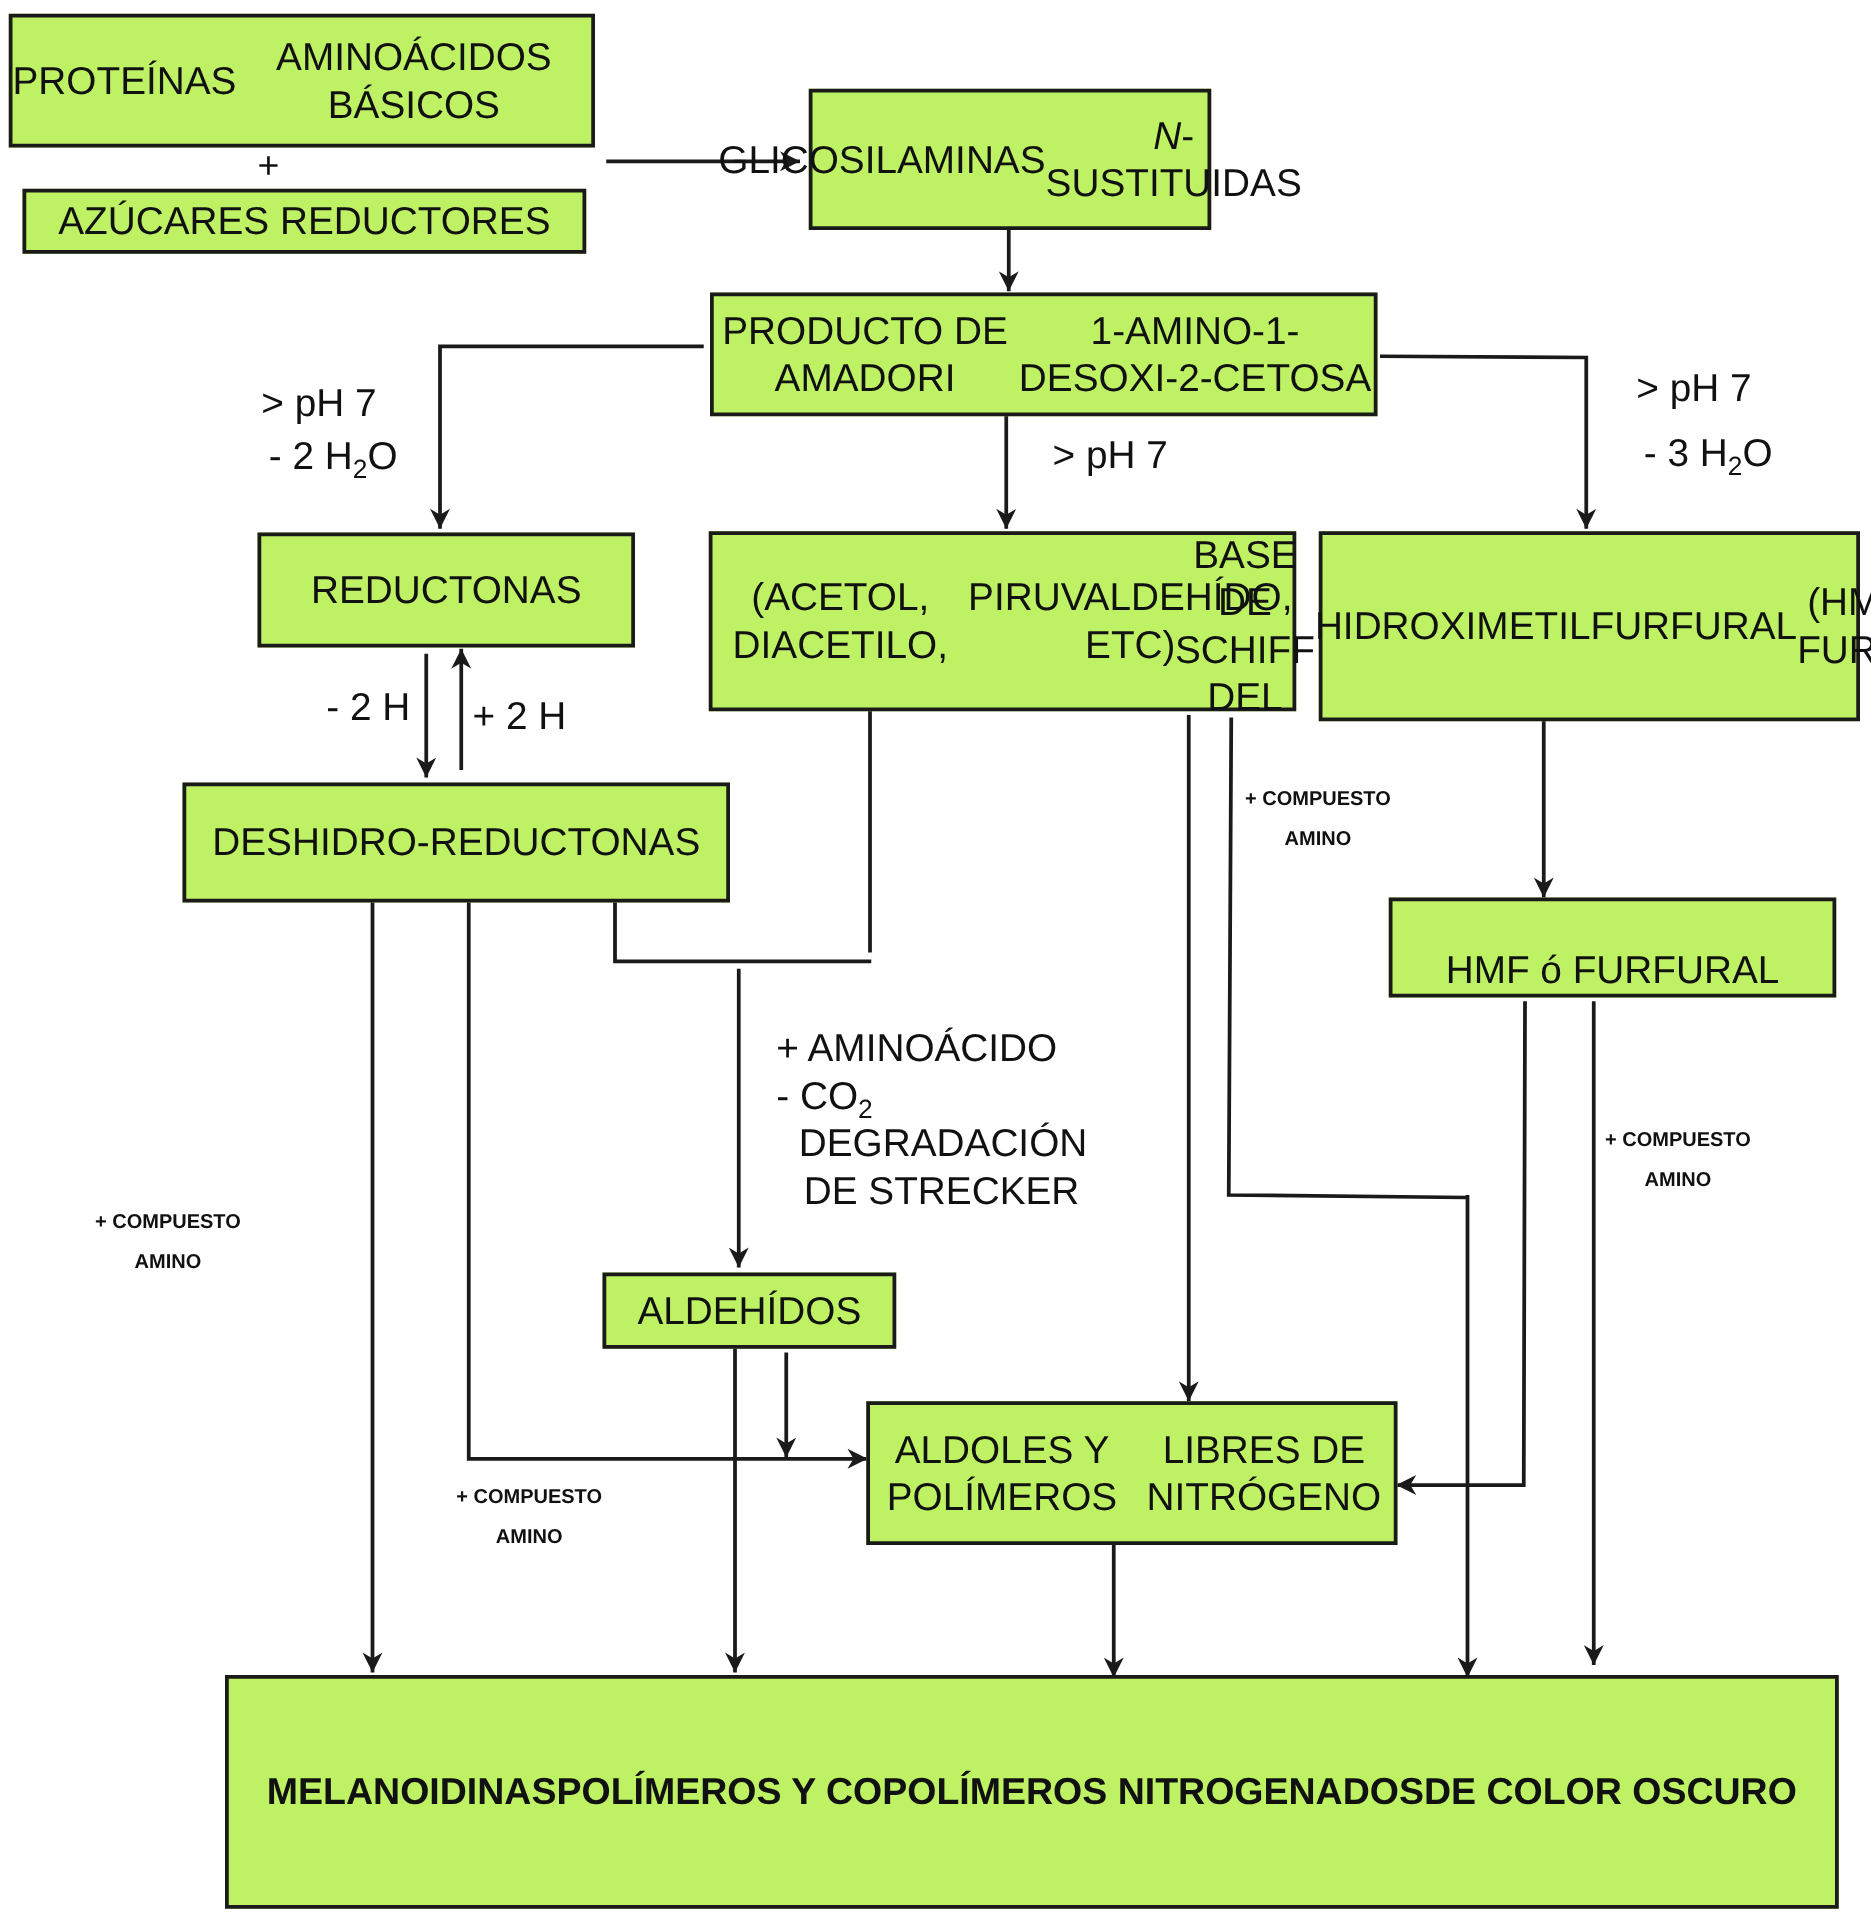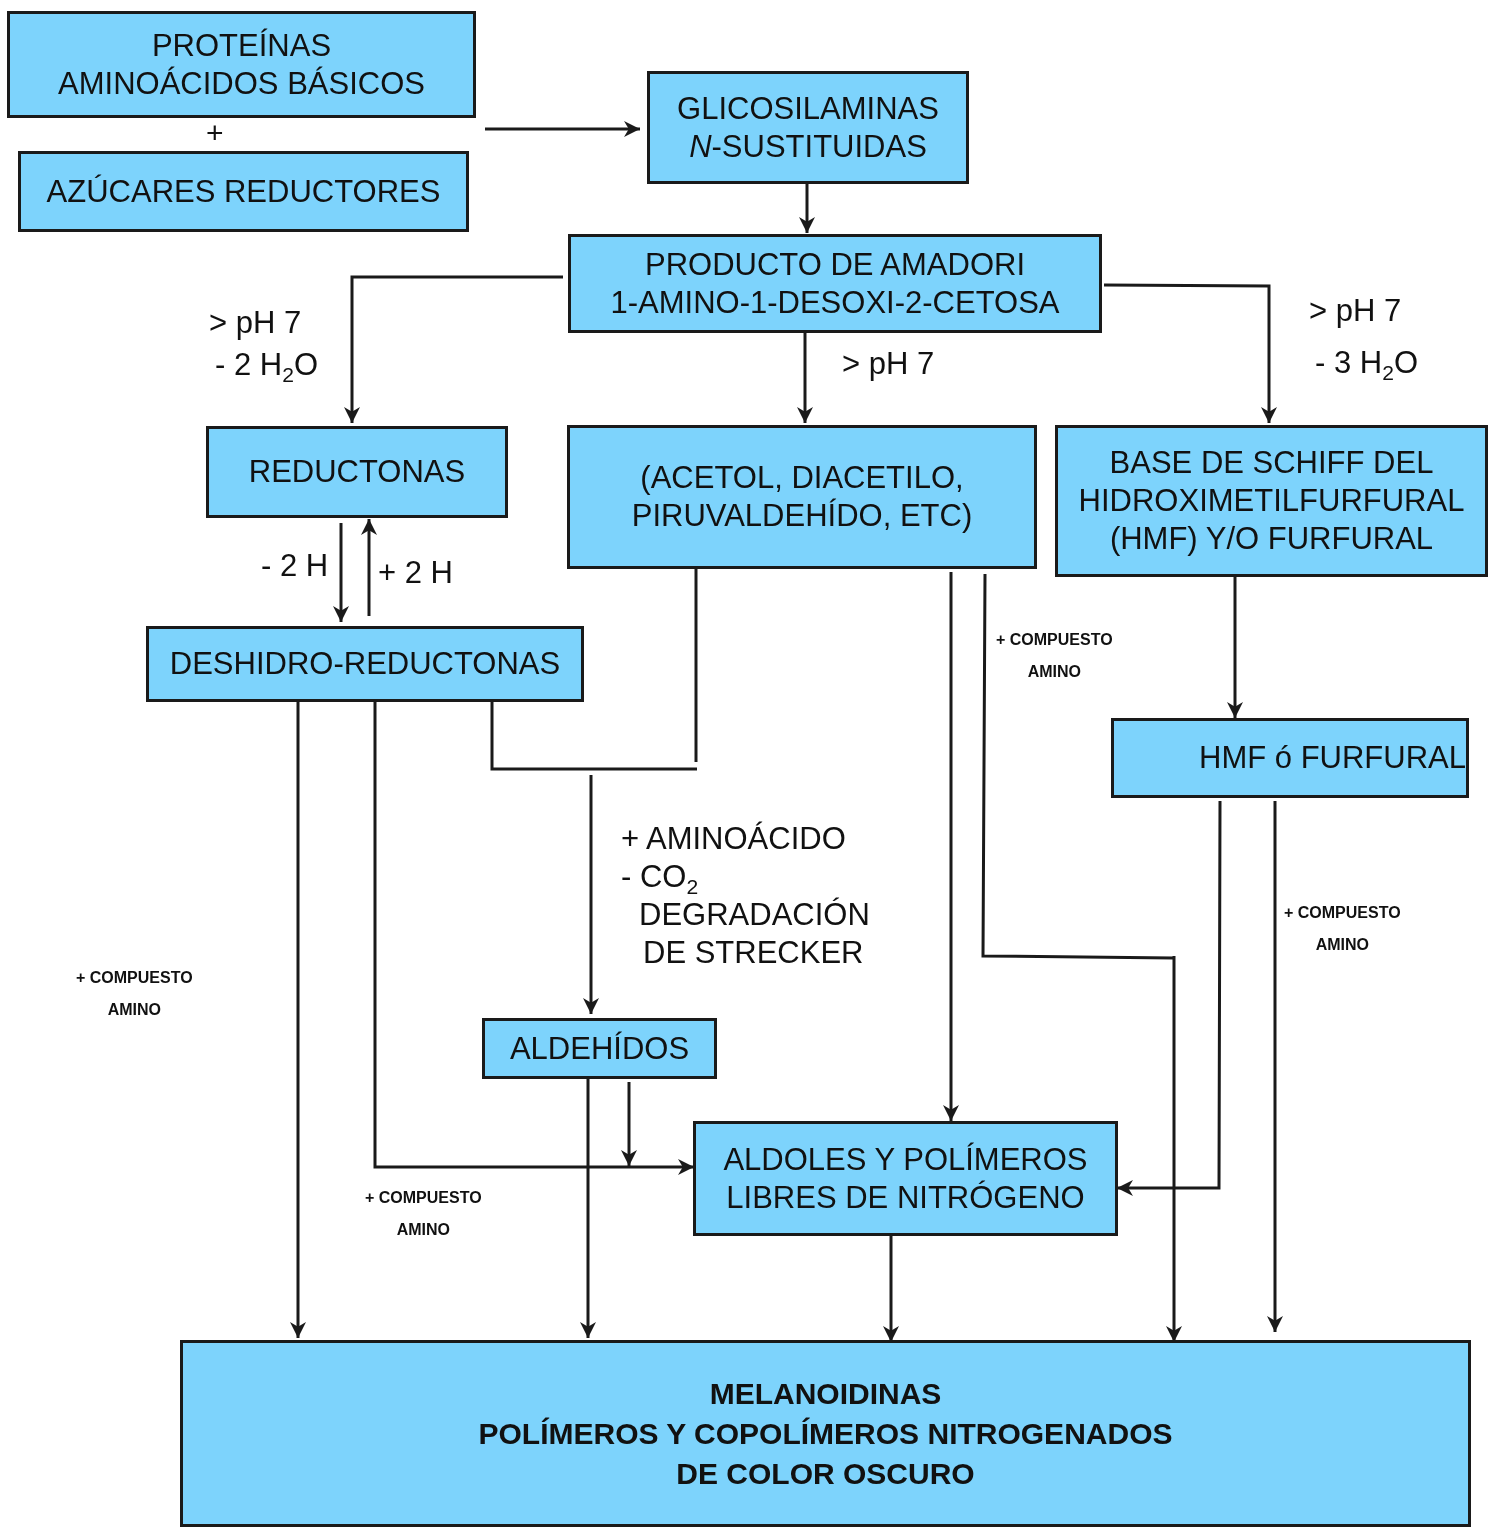--- a/index.html
+++ b/index.html
@@ -1,20 +1,20 @@
 <!DOCTYPE html>
 <html><head>
   <meta charset="utf-8">
   <style>
     html, body { margin: 0; padding: 0; background: #ffffff; }
     body { width: 1497px; height: 1536px; position: relative; overflow: hidden;
            font-family: "Liberation Sans", sans-serif; color: #111111; }
     svg#wires { position: absolute; left: 0; top: 0; width: 1497px; height: 1536px; }
     .box { position: absolute; box-sizing: border-box; border: 3px solid #1a1a1a;
-           background: #7dd3fc; display: flex; flex-direction: column;
+           background: #bef264; display: flex; flex-direction: row;
            align-items: center; justify-content: center; text-align: center;
            font-size: 31px; line-height: 38px; }
     .box.bold { font-weight: bold; font-size: 30px; line-height: 40px; }
     .lbl { position: absolute; font-size: 31px; line-height: 38px; white-space: nowrap; }
     .lbl.bold { font-weight: bold; font-size: 16px; line-height: 32px; text-align: center; }
     .line { display: block; }
     sub { font-size: 0.68em; vertical-align: -0.35em; line-height: 0; }
     .ital { font-style: italic; }
   </style>
 </head>
@@ -69,21 +69,21 @@
 
     <line x1="891" y1="1234" x2="891" y2="1342" marker-end="url(#ahv)"></line>
   </g>
 </svg>
 
 <div class="box" style="left:7px;top:11px;width:469px;height:107px;">
   <span class="line">PROTEÍNAS</span>
   <span class="line">AMINOÁCIDOS BÁSICOS</span>
 </div>
 <div class="lbl" style="left:206px;top:114px;font-size:30px;">+</div>
-<div class="box" style="left:18px;top:151px;width:451px;height:81px;">
+<div class="box" style="left:18px;top:151px;width:451px;height:52px;">
   <span class="line">AZÚCARES REDUCTORES</span>
 </div>
 
 <div class="box" style="left:647px;top:71px;width:322px;height:113px;">
   <span class="line">GLICOSILAMINAS</span>
   <span class="line"><span class="ital">N</span><span>-SUSTITUIDAS</span></span>
 </div>
 
 <div class="box" style="left:568px;top:234px;width:534px;height:99px;">
   <span class="line">PRODUCTO DE AMADORI</span>
@@ -98,21 +98,21 @@
   <span class="line">(ACETOL, DIACETILO,</span>
   <span class="line">PIRUVALDEHÍDO, ETC)</span>
 </div>
 
 <div class="box" style="left:1055px;top:425px;width:433px;height:152px;text-align:center;">
   <span class="line">BASE DE SCHIFF DEL</span>
   <span class="line">HIDROXIMETILFURFURAL</span>
   <span class="line">(HMF) Y/O FURFURAL</span>
 </div>
 
-<div class="box" style="left:146px;top:626px;width:438px;height:76px;">
+<div class="box" style="left:146px;top:626px;width:438px;height:96px;">
   <span class="line">DESHIDRO-REDUCTONAS</span>
 </div>
 
 <div class="box" style="left:1111px;top:718px;width:358px;height:80px;align-items:flex-end;">
   <span class="line">HMF ó FURFURAL</span>
 </div>
 
 <div class="box" style="left:482px;top:1018px;width:235px;height:61px;">
   <span class="line">ALDEHÍDOS</span>
 </div>

